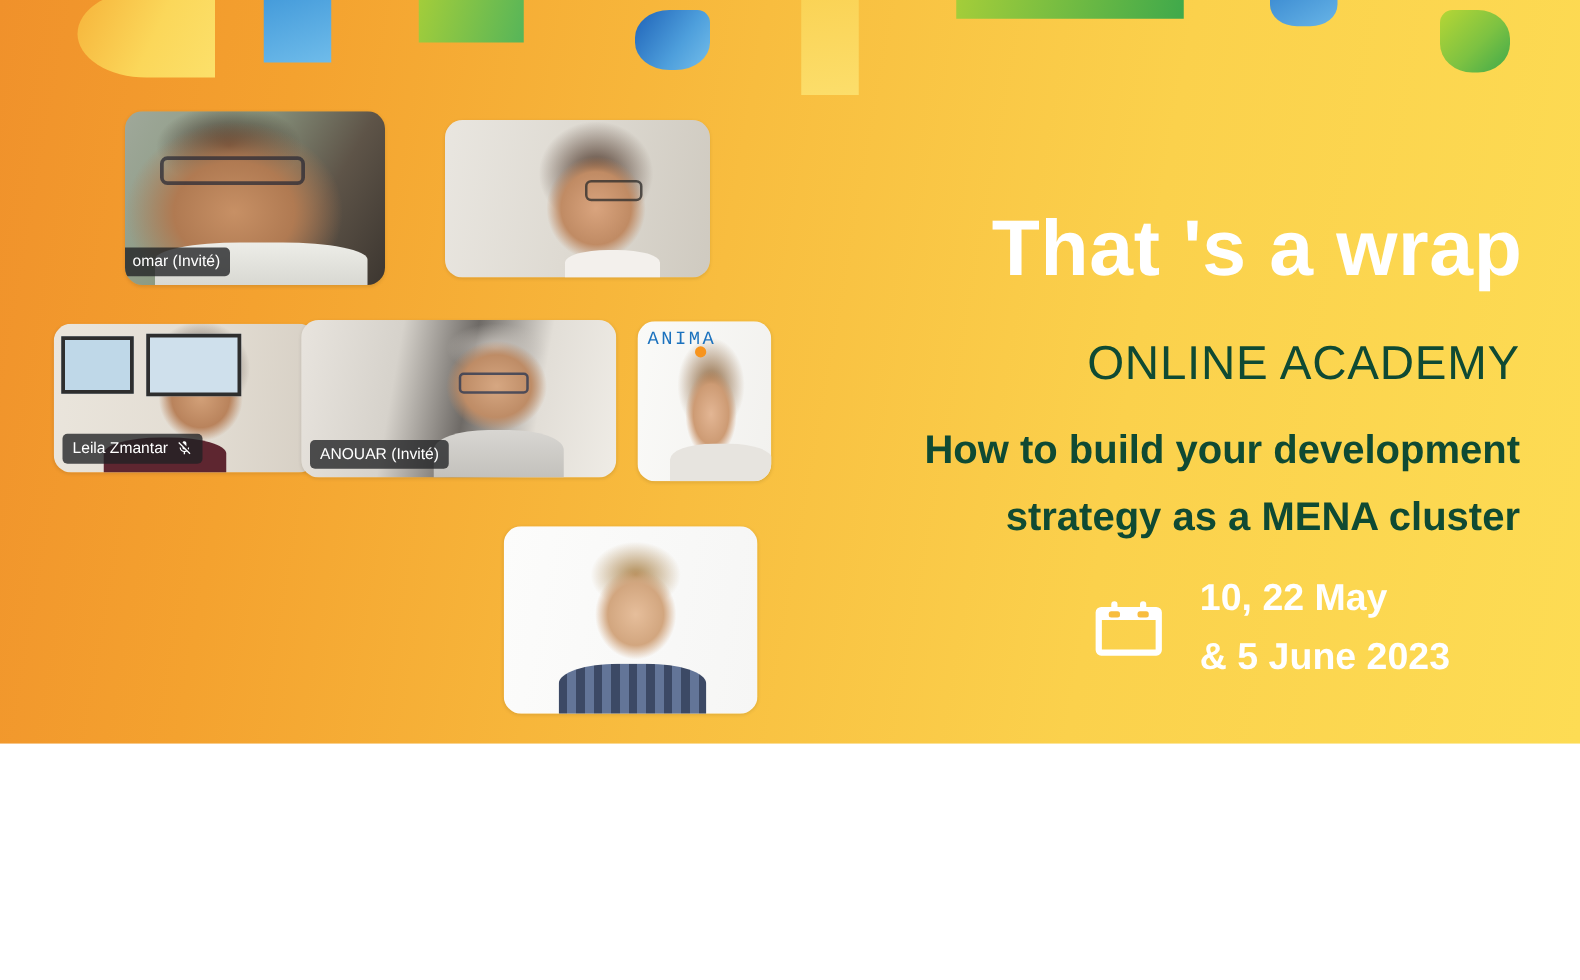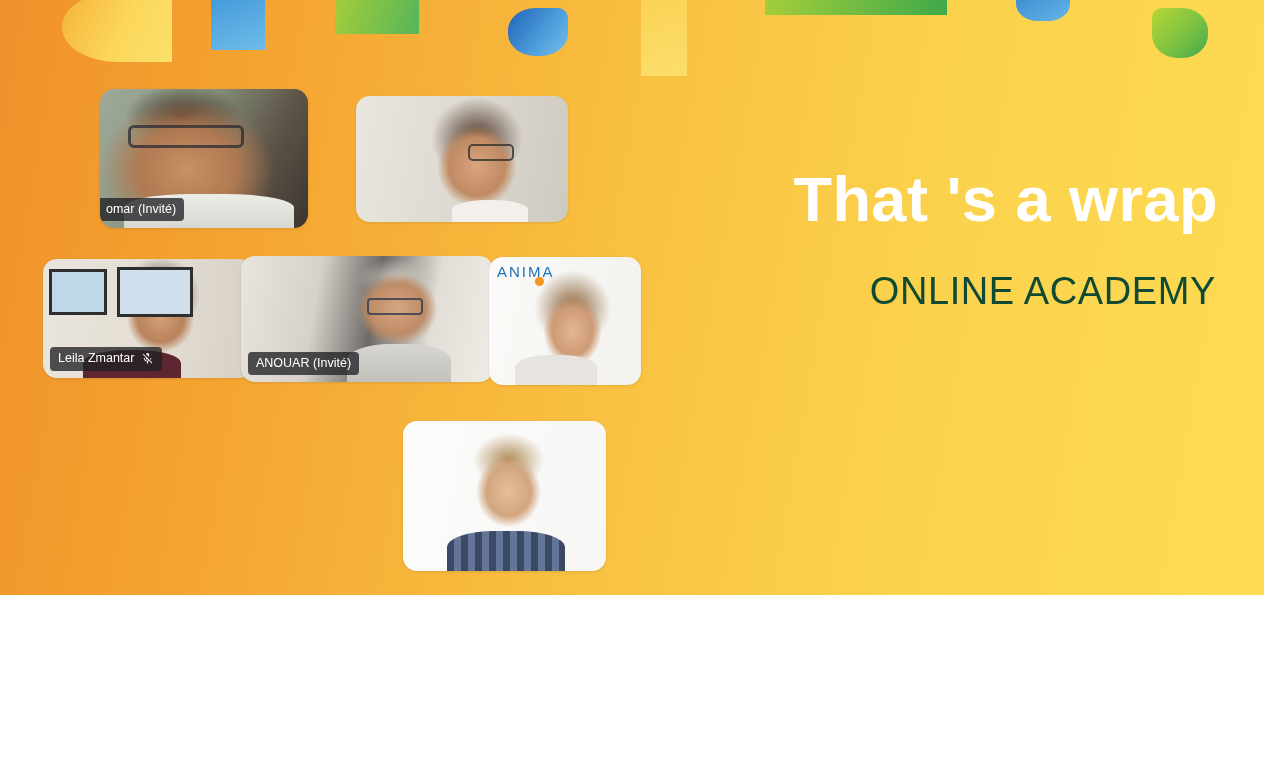--- a/index.html
+++ b/index.html
@@ -228,21 +228,21 @@
       <div style="position:absolute; left:126px; top:42px; width:52px; height:13px;
                   border:2px solid #2F3A52; border-radius:4px; opacity:.8;"></div>
       <div style="position:absolute; left:106px; bottom:0; width:104px; height:38px;
                   background:linear-gradient(180deg,#D8D6D2,#C3C1BC); border-radius:42% 42% 0 0;"></div>
     </div>
     <div class="namebar">
       <span>ANOUAR (Invité)</span>
     </div>
   </div>
 
-  <div class="tile" style="left:489px; top:257px; width:152px; height:128px;">
+  <div class="tile" style="left:510px; top:257px; width:107px; height:128px;font-family:Liberation Mono, monospace;">
     <div class="vid" style="background:
            radial-gradient(ellipse 24% 34% at 55% 58%, #E3B694 0%, #CD9B74 55%, rgba(205,155,116,0) 80%),
            radial-gradient(ellipse 34% 40% at 55% 40%, #8A6137 0%, rgba(138,97,55,0) 74%),
            linear-gradient(100deg, #FAFAF8 0%, #F2F1EE 100%);">
 
       <div style="position:absolute; left:8px; top:6px; font-size:15px; letter-spacing:2px;
                   color:#1C72BE; font-weight:normal;">ANIMA</div>
       <div style="position:absolute; left:46px; top:20px; width:9px; height:9px;
                   border-radius:50%; background:#F7941E;"></div>
       <div style="position:absolute; left:26px; bottom:0; width:82px; height:30px;
@@ -261,21 +261,39 @@
                     repeating-linear-gradient(90deg,#2C3A58 0px,#2C3A58 7px,#566A90 7px,#566A90 14px),
                     #2C3A58;
                   border-radius:40% 40% 0 0; opacity:.92;"></div>
     </div>
   </div>
 
   <div id="headline">That 's a wrap</div>
 
   <div id="subhead">ONLINE ACADEMY</div>
 
-
+  <div id="descr">
+    <div>How to build your development</div>
+    <div>strategy as a MENA cluster</div>
+  </div>
+
+  <div id="date-block">
+    <svg width="58" height="58" viewBox="0 0 58 58">
+      <rect x="5" y="14" width="48" height="34" rx="2" fill="none" stroke="#ffffff" stroke-width="5"></rect>
+      <rect x="5" y="14" width="48" height="8" fill="#ffffff"></rect>
+      <rect x="15" y="7" width="5" height="10" rx="2.5" fill="#ffffff"></rect>
+      <rect x="38" y="7" width="5" height="10" rx="2.5" fill="#ffffff"></rect>
+      <rect x="13" y="15" width="9" height="5" rx="2" fill="#F8BD3F"></rect>
+      <rect x="36" y="15" width="9" height="5" rx="2" fill="#F8BD3F"></rect>
+    </svg>
+    <div id="date-text">
+      <div>10, 22 May</div>
+      <div>&amp; 5 June 2023</div>
+    </div>
+  </div>
 </div>
 
 <div id="footer">
 
   
   
 
   
   
 

